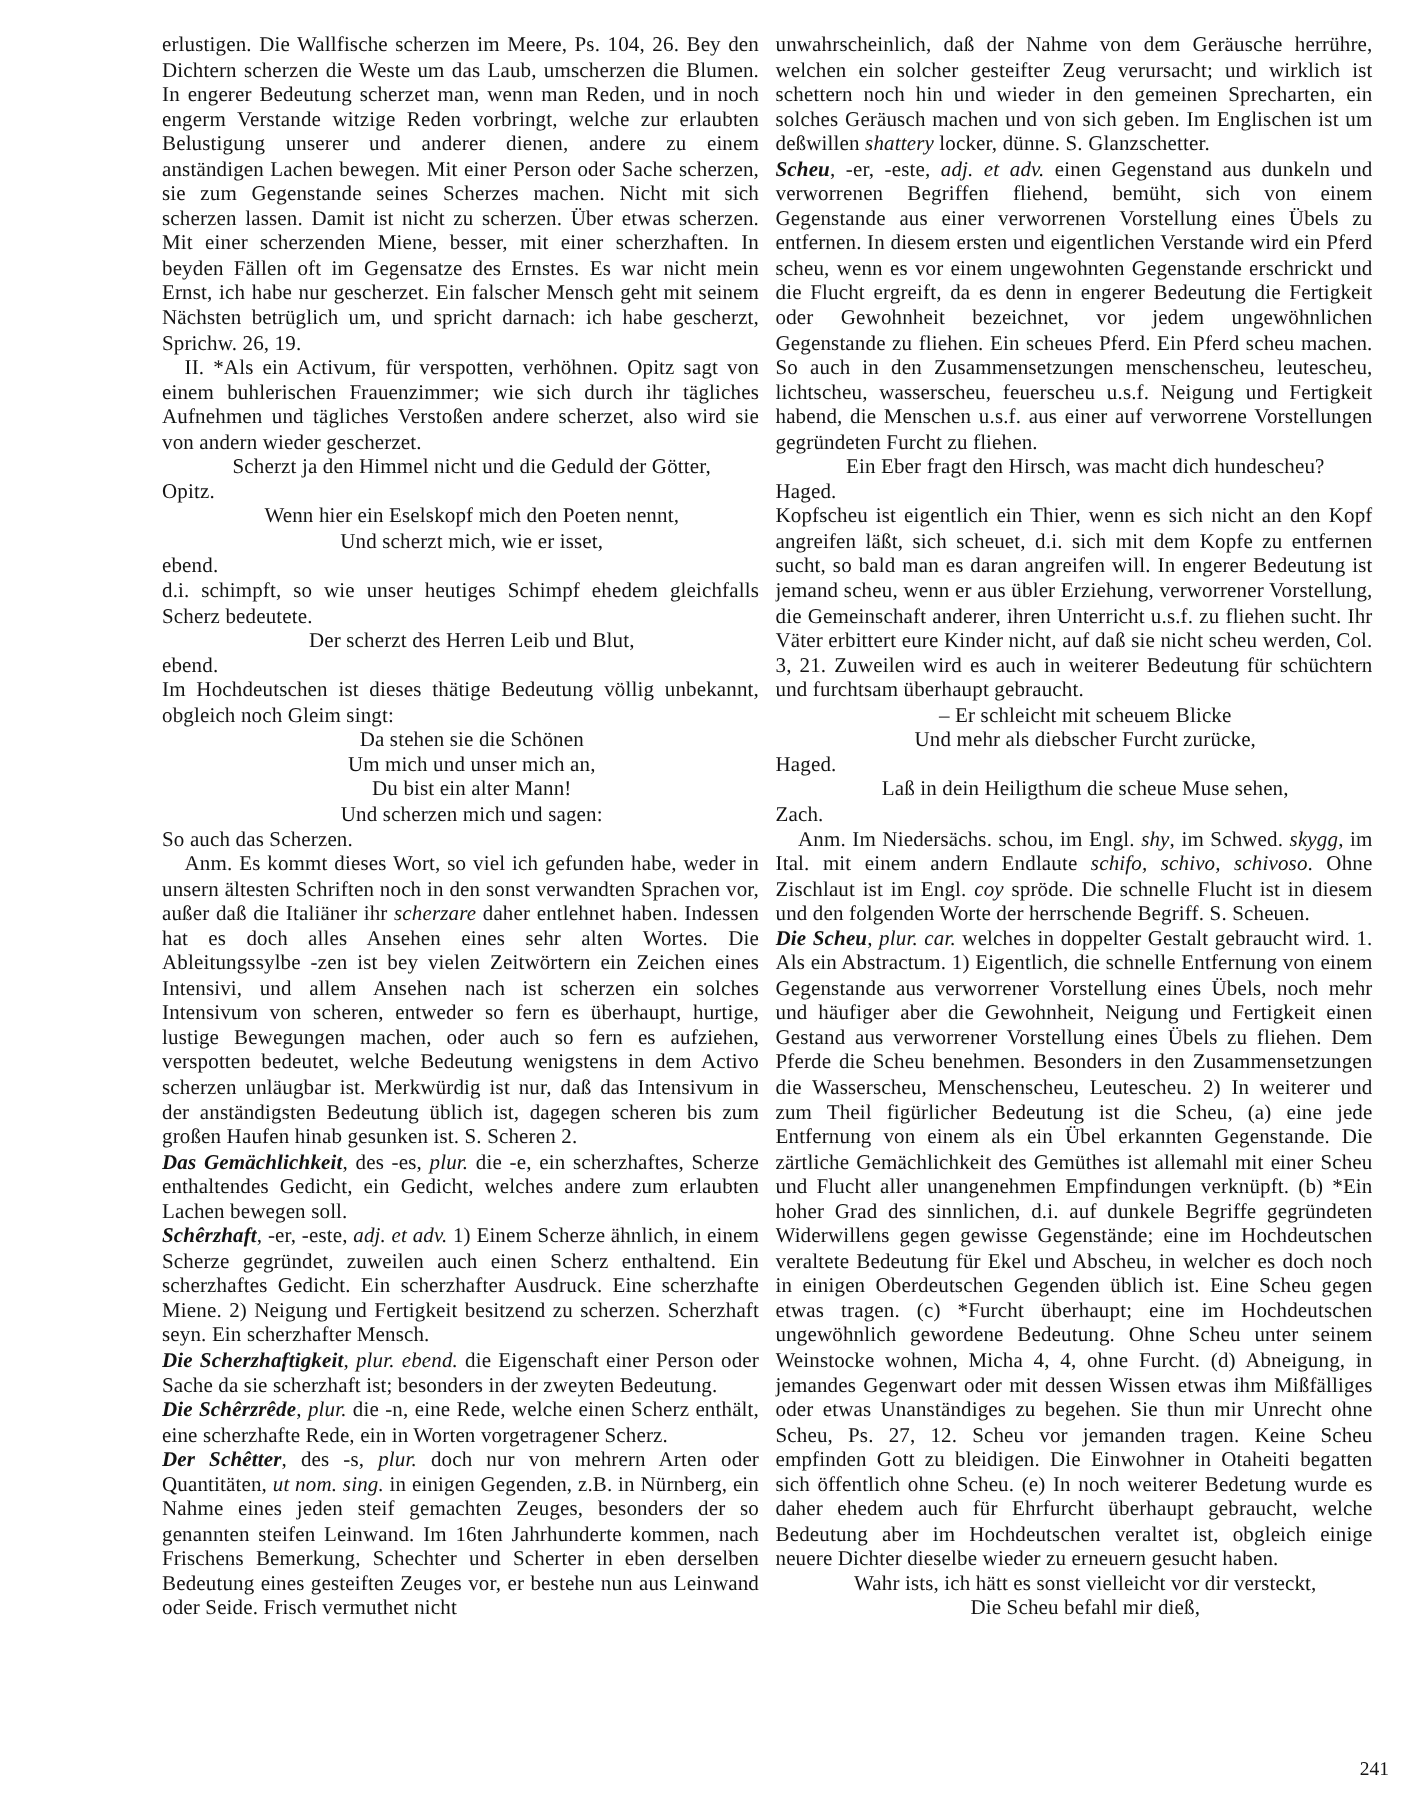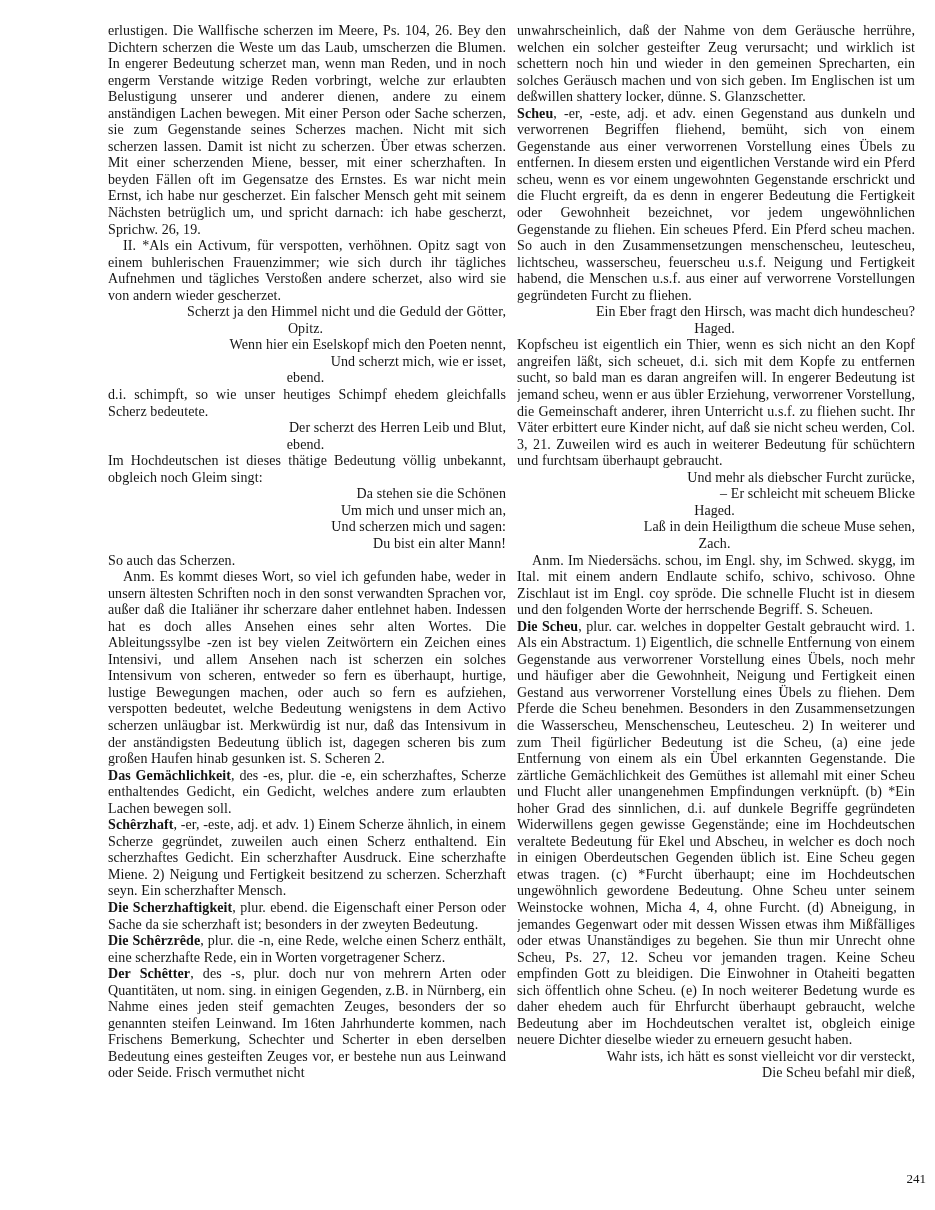--- a/index.html
+++ b/index.html
@@ -23,24 +23,24 @@
   .col {
     width: 398px;
     height: 1167px;
     overflow: hidden;
     font-size: 14px;
     line-height: 16.55px;
     letter-spacing: 0.1px;
   }
   .blk { margin: 0; text-align: justify; }
   .blk.indent { text-indent: 15px; }
-  .blk.verse { text-align: right; padding-left: 15px; text-indent: 0; }
-  .blk.attribution { text-align: center; padding-right: 3px; }
-  .bold { font-weight: bold; }
-  .italic { }
+  .blk.verse { text-align: center; padding-left: 15px; text-indent: 0; }
+  .blk.attribution { text-align: left; padding-right: 3px; }
+  .bold { font-weight: bold; font-style: italic; }
+  .italic { font-style: italic; }
   .pageno {
     position: absolute;
     top: 1171px;
     right: 57px;
     font-size: 13px;
     line-height: 15px;
     color: #141414;
     margin-left: 28px;
   }
 </style>
@@ -56,38 +56,38 @@
         <p class="blk attribution"><span>Opitz.</span></p>
         <p class="blk verse"><span>Wenn hier ein Eselskopf mich den Poeten nennt,</span></p>
         <p class="blk verse"><span>Und scherzt mich, wie er isset,</span></p>
         <p class="blk attribution"><span>ebend.</span></p>
         <p class="blk body"><span>d.i. schimpft, so wie unser heutiges Schimpf ehedem gleichfalls Scherz bedeutete.</span></p>
         <p class="blk verse"><span>Der scherzt des Herren Leib und Blut,</span></p>
         <p class="blk attribution"><span>ebend.</span></p>
         <p class="blk body"><span>Im Hochdeutschen ist dieses thätige Bedeutung völlig unbekannt, obgleich noch Gleim singt:</span></p>
         <p class="blk verse"><span>Da stehen sie die Schönen</span></p>
         <p class="blk verse"><span>Um mich und unser mich an,</span></p>
+        <p class="blk verse"><span>Du bist ein alter Mann!</span></p>
         <p class="blk verse"><span>Und scherzen mich und sagen:</span></p>
-        <p class="blk verse"><span>Du bist ein alter Mann!</span></p>
         <p class="blk body"><span>So auch das Scherzen.</span></p>
         <p class="blk indent"><span>Anm. Es kommt dieses Wort, so viel ich gefunden habe, weder in unsern ältesten Schriften noch in den sonst verwandten Sprachen vor, außer daß die Italiäner ihr </span><span class="italic">scherzare</span><span> daher entlehnet haben. Indessen hat es doch alles Ansehen eines sehr alten Wortes. Die Ableitungssylbe -zen ist bey vielen Zeitwörtern ein Zeichen eines Intensivi, und allem Ansehen nach ist scherzen ein solches Intensivum von scheren, entweder so fern es überhaupt, hurtige, lustige Bewegungen machen, oder auch so fern es aufziehen, verspotten bedeutet, welche Bedeutung wenigstens in dem Activo scherzen unläugbar ist. Merkwürdig ist nur, daß das Intensivum in der anständigsten Bedeutung üblich ist, dagegen scheren bis zum großen Haufen hinab gesunken ist. S. Scheren 2.</span></p>
         <p class="blk entry"><span class="bold">Das Gemächlichkeit</span><span>, des -es, </span><span class="italic">plur.</span><span> die -e, ein scherzhaftes, Scherze enthaltendes Gedicht, ein Gedicht, welches andere zum erlaubten Lachen bewegen soll.</span></p>
         <p class="blk entry"><span class="bold">Schêrzhaft</span><span>, -er, -este, </span><span class="italic">adj. et adv.</span><span> 1) Einem Scherze ähnlich, in einem Scherze gegründet, zuweilen auch einen Scherz enthaltend. Ein scherzhaftes Gedicht. Ein scherzhafter Ausdruck. Eine scherzhafte Miene. 2) Neigung und Fertigkeit besitzend zu scherzen. Scherzhaft seyn. Ein scherzhafter Mensch.</span></p>
         <p class="blk entry"><span class="bold">Die Scherzhaftigkeit</span><span>, </span><span class="italic">plur. ebend.</span><span> die Eigenschaft einer Person oder Sache da sie scherzhaft ist; besonders in der zweyten Bedeutung.</span></p>
         <p class="blk entry"><span class="bold">Die Schêrzrêde</span><span>, </span><span class="italic">plur.</span><span> die -n, eine Rede, welche einen Scherz enthält, eine scherzhafte Rede, ein in Worten vorgetragener Scherz.</span></p>
         <p class="blk entry"><span class="bold">Der Schêtter</span><span>, des -s, </span><span class="italic">plur.</span><span> doch nur von mehrern Arten oder Quantitäten, </span><span class="italic">ut nom. sing.</span><span> in einigen Gegenden, z.B. in Nürnberg, ein Nahme eines jeden steif gemachten Zeuges, besonders der so genannten steifen Leinwand. Im 16ten Jahrhunderte kommen, nach Frischens Bemerkung, Schechter und Scherter in eben derselben Bedeutung eines gesteiften Zeuges vor, er bestehe nun aus Leinwand oder Seide. Frisch vermuthet nicht</span></p>
       </div>
     <div class="col">
         <p class="blk body"><span>unwahrscheinlich, daß der Nahme von dem Geräusche herrühre, welchen ein solcher gesteifter Zeug verursacht; und wirklich ist schettern noch hin und wieder in den gemeinen Sprecharten, ein solches Geräusch machen und von sich geben. Im Englischen ist um deßwillen </span><span class="italic">shattery</span><span> locker, dünne. S. Glanzschetter.</span></p>
         <p class="blk entry"><span class="bold">Scheu</span><span>, -er, -este, </span><span class="italic">adj. et adv.</span><span> einen Gegenstand aus dunkeln und verworrenen Begriffen fliehend, bemüht, sich von einem Gegenstande aus einer verworrenen Vorstellung eines Übels zu entfernen. In diesem ersten und eigentlichen Verstande wird ein Pferd scheu, wenn es vor einem ungewohnten Gegenstande erschrickt und die Flucht ergreift, da es denn in engerer Bedeutung die Fertigkeit oder Gewohnheit bezeichnet, vor jedem ungewöhnlichen Gegenstande zu fliehen. Ein scheues Pferd. Ein Pferd scheu machen. So auch in den Zusammensetzungen menschenscheu, leutescheu, lichtscheu, wasserscheu, feuerscheu u.s.f. Neigung und Fertigkeit habend, die Menschen u.s.f. aus einer auf verworrene Vorstellungen gegründeten Furcht zu fliehen.</span></p>
         <p class="blk verse"><span>Ein Eber fragt den Hirsch, was macht dich hundescheu?</span></p>
         <p class="blk attribution"><span>Haged.</span></p>
         <p class="blk body"><span>Kopfscheu ist eigentlich ein Thier, wenn es sich nicht an den Kopf angreifen läßt, sich scheuet, d.i. sich mit dem Kopfe zu entfernen sucht, so bald man es daran angreifen will. In engerer Bedeutung ist jemand scheu, wenn er aus übler Erziehung, verworrener Vorstellung, die Gemeinschaft anderer, ihren Unterricht u.s.f. zu fliehen sucht. Ihr Väter erbittert eure Kinder nicht, auf daß sie nicht scheu werden, Col. 3, 21. Zuweilen wird es auch in weiterer Bedeutung für schüchtern und furchtsam überhaupt gebraucht.</span></p>
+        <p class="blk verse"><span>– Er schleicht mit scheuem Blicke</span></p>
         <p class="blk verse"><span>Und mehr als diebscher Furcht zurücke,</span></p>
-        <p class="blk verse"><span>– Er schleicht mit scheuem Blicke</span></p>
         <p class="blk attribution"><span>Haged.</span></p>
         <p class="blk verse"><span>Laß in dein Heiligthum die scheue Muse sehen,</span></p>
         <p class="blk attribution"><span>Zach.</span></p>
         <p class="blk indent"><span>Anm. Im Niedersächs. schou, im Engl. </span><span class="italic">shy</span><span>, im Schwed. </span><span class="italic">skygg</span><span>, im Ital. mit einem andern Endlaute </span><span class="italic">schifo, schivo, schivoso</span><span>. Ohne Zischlaut ist im Engl. </span><span class="italic">coy</span><span> spröde. Die schnelle Flucht ist in diesem und den folgenden Worte der herrschende Begriff. S. Scheuen.</span></p>
         <p class="blk entry"><span class="bold">Die Scheu</span><span>, </span><span class="italic">plur. car.</span><span> welches in doppelter Gestalt gebraucht wird. 1. Als ein Abstractum. 1) Eigentlich, die schnelle Entfernung von einem Gegenstande aus verworrener Vorstellung eines Übels, noch mehr und häufiger aber die Gewohnheit, Neigung und Fertigkeit einen Gestand aus verworrener Vorstellung eines Übels zu fliehen. Dem Pferde die Scheu benehmen. Besonders in den Zusammensetzungen die Wasserscheu, Menschenscheu, Leutescheu. 2) In weiterer und zum Theil figürlicher Bedeutung ist die Scheu, (a) eine jede Entfernung von einem als ein Übel erkannten Gegenstande. Die zärtliche Gemächlichkeit des Gemüthes ist allemahl mit einer Scheu und Flucht aller unangenehmen Empfindungen verknüpft. (b) *Ein hoher Grad des sinnlichen, d.i. auf dunkele Begriffe gegründeten Widerwillens gegen gewisse Gegenstände; eine im Hochdeutschen veraltete Bedeutung für Ekel und Abscheu, in welcher es doch noch in einigen Oberdeutschen Gegenden üblich ist. Eine Scheu gegen etwas tragen. (c) *Furcht überhaupt; eine im Hochdeutschen ungewöhnlich gewordene Bedeutung. Ohne Scheu unter seinem Weinstocke wohnen, Micha 4, 4, ohne Furcht. (d) Abneigung, in jemandes Gegenwart oder mit dessen Wissen etwas ihm Mißfälliges oder etwas Unanständiges zu begehen. Sie thun mir Unrecht ohne Scheu, Ps. 27, 12. Scheu vor jemanden tragen. Keine Scheu empfinden Gott zu bleidigen. Die Einwohner in Otaheiti begatten sich öffentlich ohne Scheu. (e) In noch weiterer Bedetung wurde es daher ehedem auch für Ehrfurcht überhaupt gebraucht, welche Bedeutung aber im Hochdeutschen veraltet ist, obgleich einige neuere Dichter dieselbe wieder zu erneuern gesucht haben.</span></p>
         <p class="blk verse"><span>Wahr ists, ich hätt es sonst vielleicht vor dir versteckt,</span></p>
         <p class="blk verse"><span>Die Scheu befahl mir dieß,</span></p>
       </div>
   </div>
   <div class="pageno">241</div>

